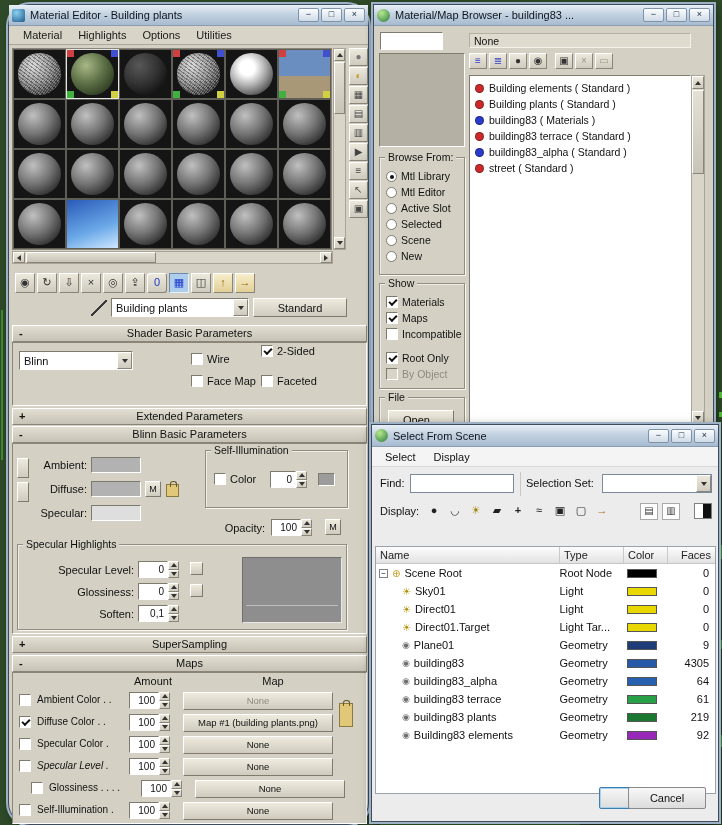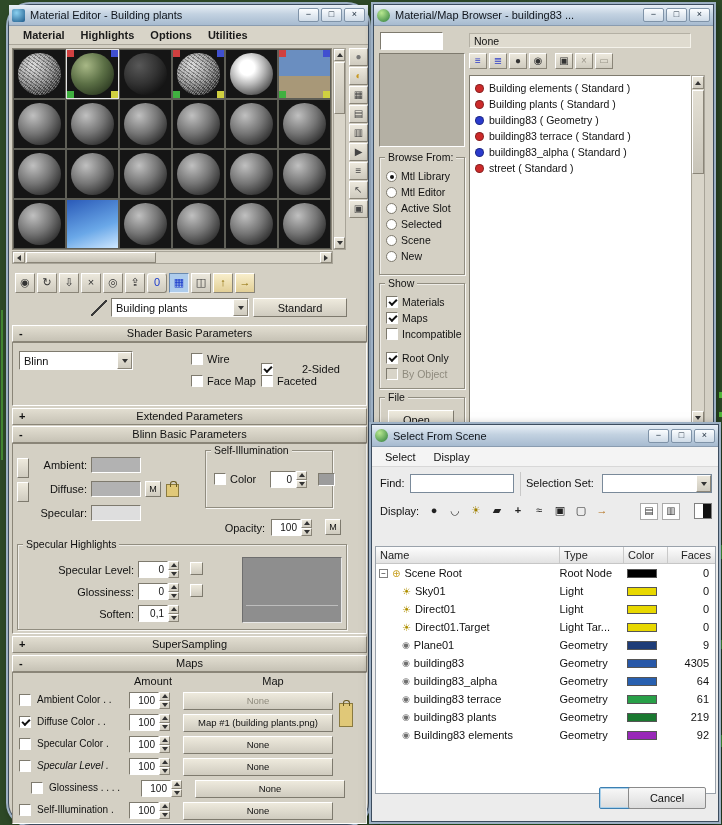--- a/index.html
+++ b/index.html
@@ -10,21 +10,21 @@
   
   .win{position:absolute;background:#d4d0c4;border:1px solid #3c4c5e;box-shadow:0 0 0 2px #9db0c4,2px 3px 10px rgba(0,0,0,.55);}
   .titlebar{position:absolute;left:0;right:0;top:0;height:21px;background:linear-gradient(#e9f0f7,#c3d2e1 45%,#a7bbd0);display:flex;align-items:center;padding:0 3px;border-bottom:1px solid #8a9cb0;}
   .app-icon{width:13px;height:13px;border-radius:2px;flex:0 0 auto;}
   .ball-icon{background:radial-gradient(circle at 35% 30%,#8ad0f0,#1e5a8a);}
   .green-icon{border-radius:50%;background:radial-gradient(circle at 35% 30%,#b8e890,#2a7a3a);}
   .title{font-size:11px;color:#10151c;margin-left:5px;flex:1;white-space:nowrap;overflow:hidden;}
   .winbtns{display:flex;}
   .wbtn{width:21px;height:14px;margin-left:2px;background:linear-gradient(#fbfdff,#cfdbe7);border:1px solid #7f93a8;border-radius:2px;font-size:9px;line-height:11px;text-align:center;color:#1a2a3a;}
   .menubar{position:absolute;left:0;right:0;top:21px;height:19px;background:#d8d4c8;border-bottom:1px solid #aaa69a;display:flex;align-items:center;padding-left:6px;}
-  .menubar .mi{font-size:11px;color:#1a1a1a;padding:2px 8px;font-weight:bold;}
+  .menubar .mi{font-size:11px;color:#1a1a1a;padding:2px 8px;}
 
   
   .sunk{border:1px solid;border-color:#7e7a6e #ffffff #ffffff #7e7a6e;background:#fff;}
   .raised{background:linear-gradient(#eeeadd,#cfcbbf);border:1px solid;border-color:#ffffff #7e7a6e #7e7a6e #ffffff;}
   .btn3d{background:linear-gradient(#eeeadd,#cfcbbf);border:1px solid;border-color:#ffffff #7e7a6e #7e7a6e #ffffff;font-size:11px;text-align:center;color:#111;}
   .tri-up{width:0;height:0;border-left:3px solid transparent;border-right:3px solid transparent;border-bottom:4px solid #333;}
   .tri-down{width:0;height:0;border-left:3px solid transparent;border-right:3px solid transparent;border-top:4px solid #333;}
   .tri-left{width:0;height:0;border-top:3px solid transparent;border-bottom:3px solid transparent;border-right:4px solid #333;}
   .tri-right{width:0;height:0;border-top:3px solid transparent;border-bottom:3px solid transparent;border-left:4px solid #333;}
   .spin{position:absolute;height:17px;display:flex;}
@@ -283,21 +283,21 @@
     <div class="dd" style="left:6px;top:8px;width:114px;height:19px;">
       <span>Blinn</span>
       <span class="ddbtn">
           <i class="tri-down"></i>
         </span>
     </div>
     <label class="cb" style="left:178px;top:10px;">
         <span class="cbox"></span>
         <span>Wire</span>
       </label>
-    <label class="cb checked" style="left:248px;top:20px;gap:25px;">
+    <label class="cb checked" style="left:248px;top:2px;">
         <span class="cbox"></span>
         <span>2-Sided</span>
       </label>
     <label class="cb" style="left:178px;top:32px;">
         <span class="cbox"></span>
         <span>Face Map</span>
       </label>
     <label class="cb" style="left:248px;top:32px;">
         <span class="cbox"></span>
         <span>Faceted</span>
@@ -318,21 +318,21 @@
     <span class="raised" style="position:absolute;left:4px;top:38px;width:12px;height:20px;"></span>
     <span class="lbl" style="left:18px;top:15px;width:56px;text-align:right;">Ambient:</span>
     <span class="swatch" style="left: 78px; top: 13px; width: 50px; height: 16px; background-color: rgb(178, 178, 178);"></span>
     <span class="lbl" style="left:18px;top:39px;width:56px;text-align:right;">Diffuse:</span>
     <span class="swatch" style="left: 78px; top: 37px; width: 50px; height: 16px; background-color: rgb(178, 178, 178);"></span>
     <button class="btn3d mbtn" style="left:132px;top:37px;">M</button>
     <span class="goldlock" style="left:153px;top:40px;"></span>
     <span class="lbl" style="left:18px;top:63px;width:56px;text-align:right;">Specular:</span>
     <span class="swatch" style="left: 78px; top: 61px; width: 50px; height: 16px; background-color: rgb(222, 222, 222);"></span>
 
-    <div class="grp" style="left:192px;top:6px;width:128px;height:58px;">
+    <div class="grp" style="left:192px;top:6px;width:143px;height:58px;">
       <span class="grp-title">Self-Illumination</span>
       <label class="cb" style="left:8px;top:22px;">
           <span class="cbox"></span>
           <span>Color</span>
         </label>
       <span class="spin" style="left:64px;top:20px;">
         <span class="val" style="width:26px;">0</span>
         <span class="btns">
             <span class="sb">
               <i class="tri-up"></i>
@@ -559,21 +559,21 @@
       <div class="entry">
           <span class="mdot" style="background-color: rgb(204, 42, 42);"></span>
           <span>Building elements ( Standard )</span>
         </div>
       <div class="entry">
           <span class="mdot" style="background-color: rgb(204, 42, 42);"></span>
           <span>Building plants ( Standard )</span>
         </div>
       <div class="entry">
           <span class="mdot" style="background-color: rgb(42, 58, 204);"></span>
-          <span>building83 ( Geometry )</span>
+          <span>building83 ( Materials )</span>
         </div>
       <div class="entry">
           <span class="mdot" style="background-color: rgb(204, 42, 42);"></span>
           <span>building83 terrace ( Standard )</span>
         </div>
       <div class="entry">
           <span class="mdot" style="background-color: rgb(42, 58, 204);"></span>
           <span>building83_alpha ( Standard )</span>
         </div>
       <div class="entry">

